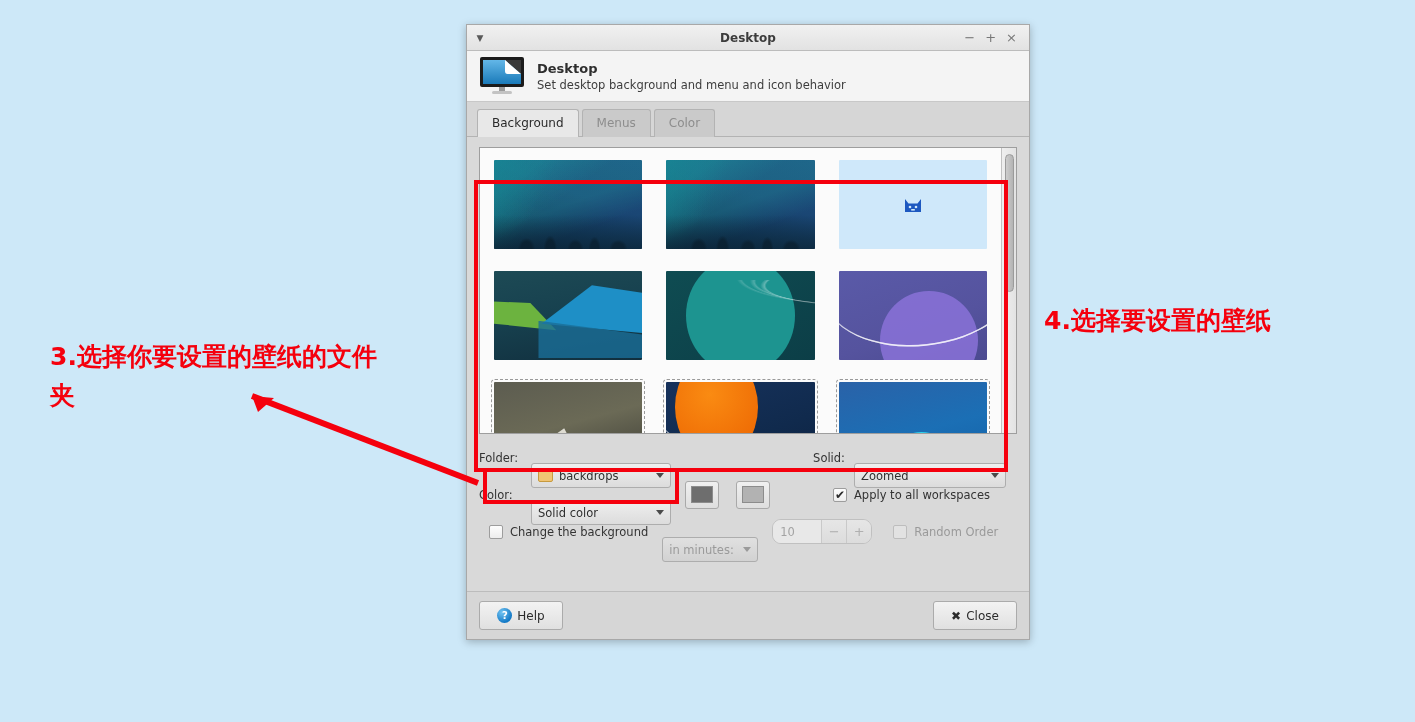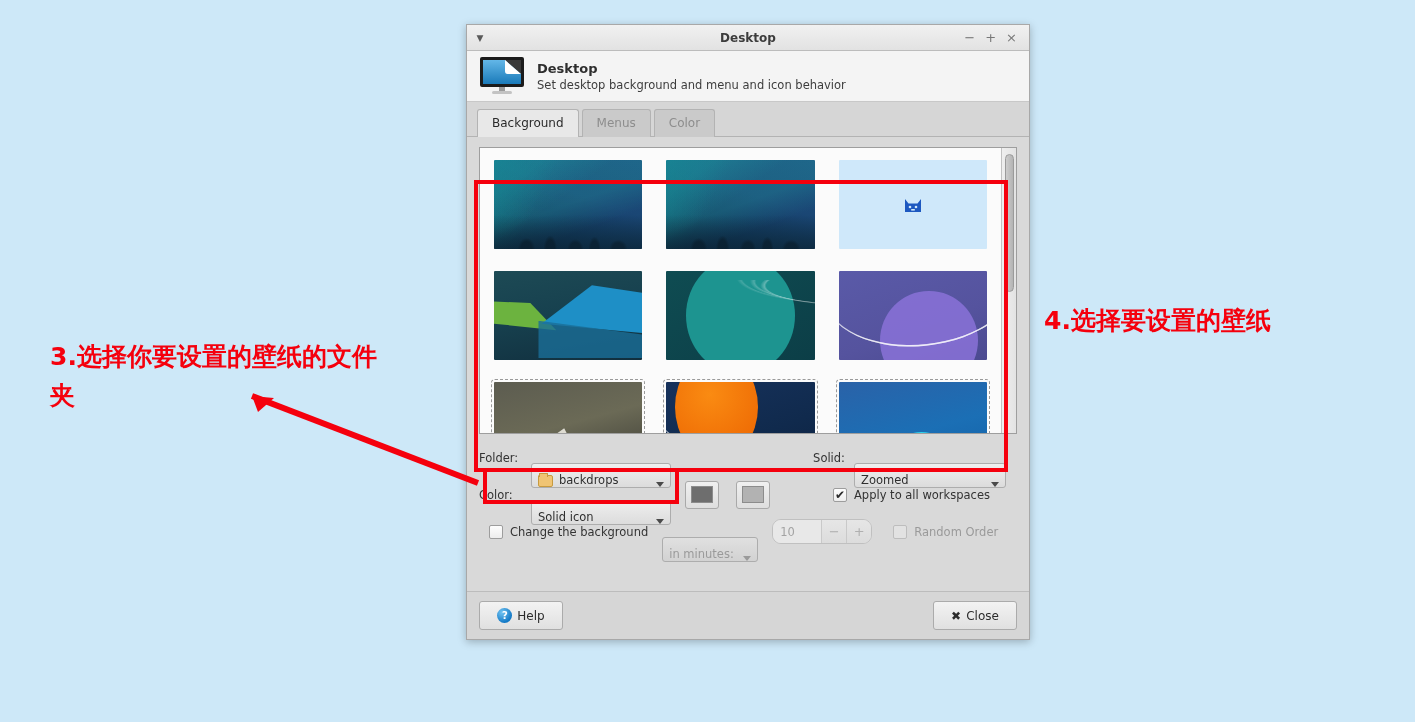--- a/index.html
+++ b/index.html
@@ -206,21 +206,21 @@
 
   
   .ctrl-rows { padding-top: 8px; }
   .row { display: flex; align-items: center; height: 31px; }
   .lbl { font-size: 11.5px; color: #333; }
   .lbl.dim { color: #9a9a9a; }
 
   .combo {
     height: 25px; border: 1px solid #adadad; border-radius: 3px;
     background: linear-gradient(#efefef, #dcdcdc);
-    display: flex; align-items: flex-end; padding: 0 6px;
+    display: flex; align-items: center; padding: 0 6px;
     font-size: 11.5px; color: #2f2f2f; cursor: pointer;
     position: relative;
     margin-top: 36px;
   }
   .combo.dim { color: #9a9a9a; background: linear-gradient(#e0e0e0,#d2d2d2); }
   .combo .cv { flex: 1 1 auto; }
   .caret {
     width: 0; height: 0; margin-left: 8px;
     border-left: 4.5px solid transparent; border-right: 4.5px solid transparent;
     border-top: 5px solid #4a4a4a;
@@ -413,21 +413,21 @@
             <span class="lbl" style="margin-left:132px;width:42px;text-align:right;">Solid:</span>
             <div class="combo" style="width:152px;margin-left:9px;">
               <span class="cv">Zoomed</span>
               <i class="caret"></i>
             </div>
           </div>
 
           <div class="row" style="margin-top:6px;">
             <span class="lbl" style="width:52px;">Color:</span>
             <div class="combo" style="width:140px;">
-              <span class="cv">Solid icon</span>
+              <span class="cv">Solid color</span>
               <i class="caret"></i>
             </div>
             <div class="swatch" style="margin-left:14px;">
               <i id="sw1" style="background: rgb(110, 110, 110);"></i>
             </div>
             <div class="swatch" style="margin-left:17px;">
               <i id="sw2" style="background: rgb(178, 178, 178);"></i>
             </div>
             <div style="margin-left:63px;display:flex;align-items:center;gap:7px;">
               <span class="cb">

